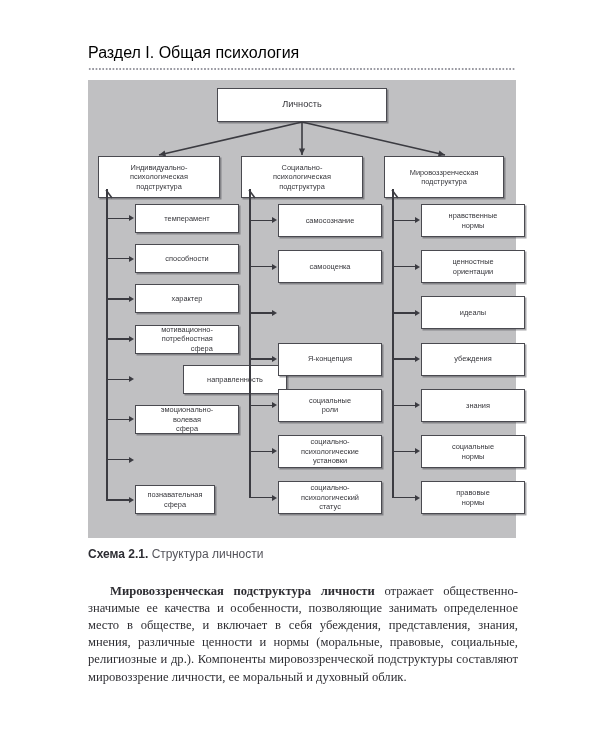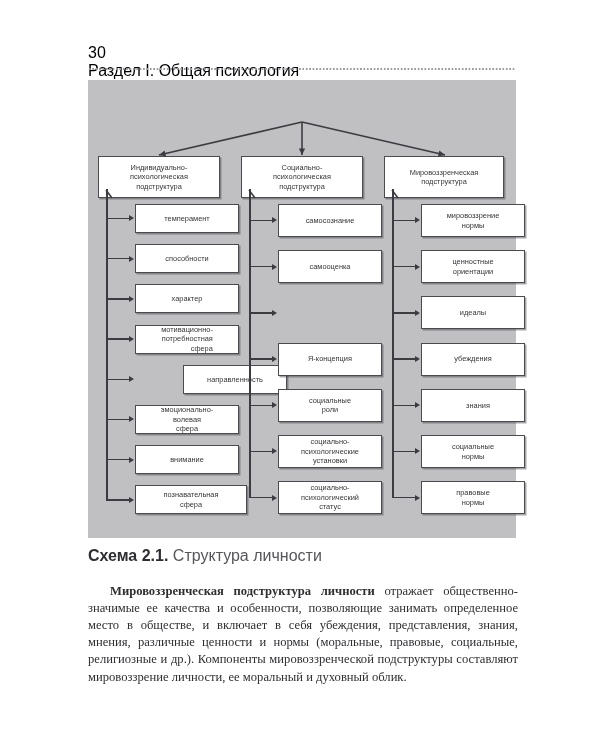--- a/index.html
+++ b/index.html
@@ -85,21 +85,21 @@
     border-bottom: 3.1px solid transparent;
     border-left: 5px solid #3b3b41;
   }
 
   
   #figure-caption {
     position: absolute;
     left: 88px;
     top: 547px;
     width: 428px;
-    font-size: 16px;
+    font-size: 12px;
     color: #55555c;
   }
   #figure-caption .cap-label {
     font-weight: bold;
     color: #2d2d33;
   }
 
   
   #body-copy {
     position: absolute;
@@ -115,27 +115,29 @@
     hyphens: manual;
   }
   #body-copy .lead {
     font-weight: bold;
   }
 </style>
 </head>
 <body>
 
 <div id="page-header">
-  <div>30</div>
   <div>Раздел I. Общая психология</div>
 </div>
 <div id="header-rule"></div>
 
 <div id="figure-panel">
 
+<div class="node root" style="left: 129px; top: 8px; width: 170px; height: 34px;">
+      <div><span>Личность</span></div>
+    </div>
     <div class="node level2" style="left: 10px; top: 76px; width: 122px; height: 42px;">
       <div><span>Индивидуально-</span><br><span>психологическая</span><br><span>подструктура</span></div>
     </div>
     <svg class="diag" width="428" height="458" style="left: 0px; top: 0px;">
       <line x1="214" y1="42" x2="71" y2="75" stroke="#3b3b41" stroke-width="1.6"></line>
       <polygon points="71,75 76.63647830124887,70.51780049980475 78.03060724278117,76.5590259131114" fill="#3b3b41"></polygon>
     </svg>
     <div class="node level2" style="left: 153px; top: 76px; width: 122px; height: 42px;">
       <div><span>Социально-</span><br><span>психологическая</span><br><span>подструктура</span></div>
     </div>
@@ -177,26 +179,23 @@
     <div class="node " style="left: 47px; top: 284.8px; width: 104px; height: 29px; margin-left: 48px;">
       <div><span>направленность</span></div>
     </div>
     <div class="line-h" style="left: 18px; top: 298.5px; width: 23px;"></div>
     <div class="arrowhead" style="left: 41px; top: 296.2px;"></div>
     <div class="node " style="left: 47px; top: 325px; width: 104px; height: 29px;">
       <div><span>эмоционально-</span><br><span>волевая</span><br><span>сфера</span></div>
     </div>
     <div class="line-h" style="left: 18px; top: 338.7px; width: 23px;"></div>
     <div class="arrowhead" style="left: 41px; top: 336.4px;"></div>
-    <div class="node " style="left: 47px; top: 365.2px; width: 104px; height: 29px;">
-      <div><span>внимание</span></div>
-    </div>
     <div class="line-h" style="left: 18px; top: 378.9px; width: 23px;"></div>
     <div class="arrowhead" style="left: 41px; top: 376.6px;"></div>
-    <div class="node " style="left: 47px; top: 405.4px; width: 112px; height: 29px;">
+    <div class="node " style="left: 47px; top: 405.4px; width: 80px; height: 29px;">
       <div><span>познавательная</span><br><span>сфера</span></div>
     </div>
     <div class="line-h" style="left: 18px; top: 419.1px; width: 23px;"></div>
     <div class="arrowhead" style="left: 41px; top: 416.8px;"></div>
     <svg class="diag" width="428" height="458" style="left: 0px; top: 0px;">
       <line x1="167" y1="118" x2="161" y2="110" stroke="#3b3b41" stroke-width="1.6"></line>
     </svg>
     <div class="line-v" style="left: 161px; top: 109px; height: 308.7px;"></div>
     <div class="node " style="left: 190px; top: 124px; width: 104px; height: 33px;">
       <div><span>самосознание</span></div>
@@ -228,21 +227,21 @@
     <div class="node " style="left: 190px; top: 401.2px; width: 104px; height: 33px;">
       <div><span>социально-</span><br><span>психологический</span><br><span>статус</span></div>
     </div>
     <div class="line-h" style="left: 161px; top: 416.9px; width: 23px;"></div>
     <div class="arrowhead" style="left: 184px; top: 414.6px;"></div>
     <svg class="diag" width="428" height="458" style="left: 0px; top: 0px;">
       <line x1="310" y1="118" x2="304" y2="110" stroke="#3b3b41" stroke-width="1.6"></line>
     </svg>
     <div class="line-v" style="left: 304px; top: 109px; height: 308.7px;"></div>
     <div class="node " style="left: 333px; top: 124px; width: 104px; height: 33px;">
-      <div><span>мировоззрение</span><br><span>нормы</span></div>
+      <div><span>нравственные</span><br><span>нормы</span></div>
     </div>
     <div class="line-h" style="left: 304px; top: 139.7px; width: 23px;"></div>
     <div class="arrowhead" style="left: 327px; top: 137.4px;"></div>
     <div class="node " style="left: 333px; top: 170.2px; width: 104px; height: 33px;">
       <div><span>ценностные</span><br><span>ориентации</span></div>
     </div>
     <div class="line-h" style="left: 304px; top: 185.9px; width: 23px;"></div>
     <div class="arrowhead" style="left: 327px; top: 183.6px;"></div>
     <div class="node " style="left: 333px; top: 216.4px; width: 104px; height: 33px;">
       <div><span>идеалы</span></div>

